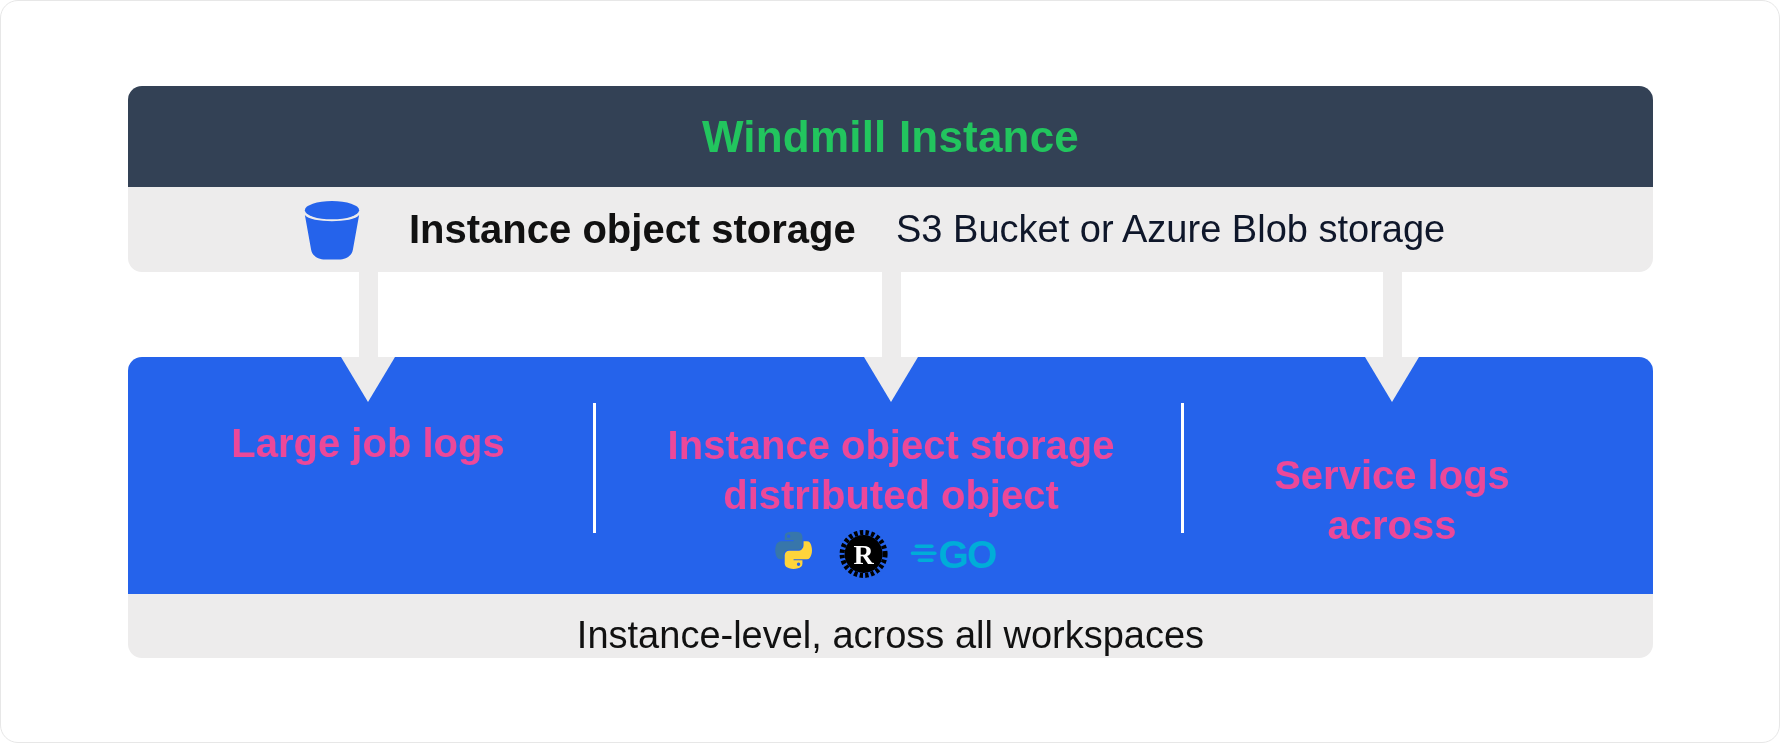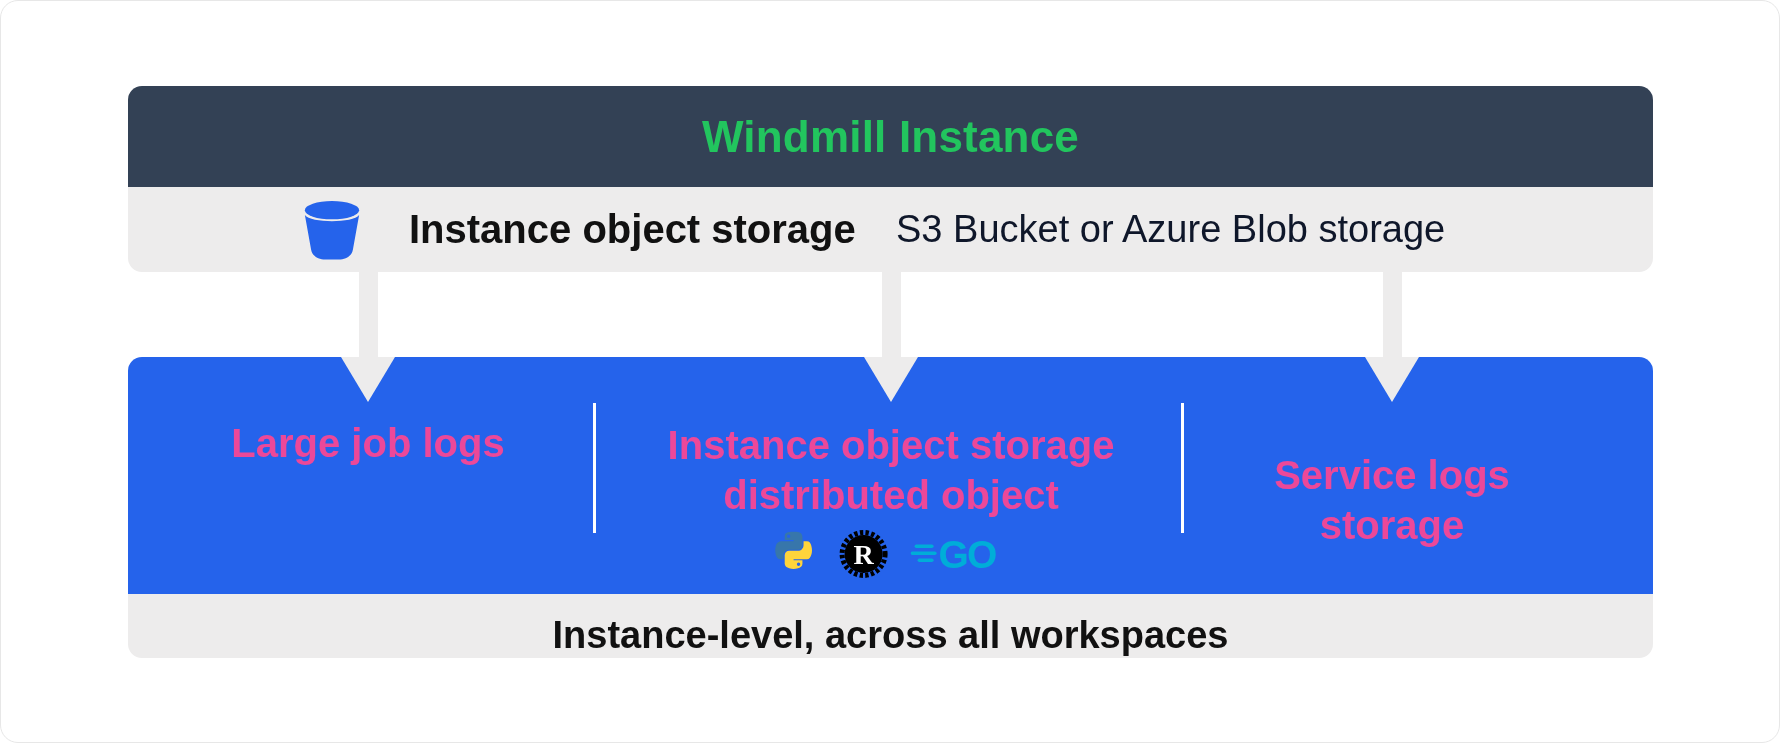--- a/index.html
+++ b/index.html
@@ -67,21 +67,21 @@
   .lang-icons{
     margin-top:7px;display:flex;align-items:center;justify-content:center;gap:22px;
   }
   .lang-icons svg{display:block;}
   
   .footer-bar{
     position:absolute;left:127px;top:593px;width:1525px;height:64px;
     background:#EDECEC;border-radius:0 0 14px 14px;
     display:flex;align-items:center;justify-content:center;z-index:2;
   }
-  .footer-label{color:#111111;font-size:38px;font-weight:700;margin-top:19px;}
+  .footer-label{color:#111111;font-size:38px;font-weight:400;margin-top:19px;}
 </style>
 </head>
 <body>
 
 <div class="canvas">
 
   <div class="header">
     <span class="header-title">Windmill Instance</span>
   </div>
 
@@ -137,20 +137,20 @@
             <rect x="7" y="24.5" width="16" height="3.4" rx="1.7"></rect>
           </g>
           <text x="28" y="34" font-family="Liberation Sans, DejaVu Sans, sans-serif" font-size="39" font-weight="bold" fill="#00ADD8" letter-spacing="-2">GO</text>
         </svg>
       </span>
     </div>
   </div>
 
   <div class="section section-right">
     <div>Service logs</div>
-    <div>storage</div>
+    <div>across</div>
   </div>
 
   <div class="footer-bar">
     <span class="footer-label">Instance-level, across all workspaces</span>
   </div>
 
 </div>
 
 </body></html>

